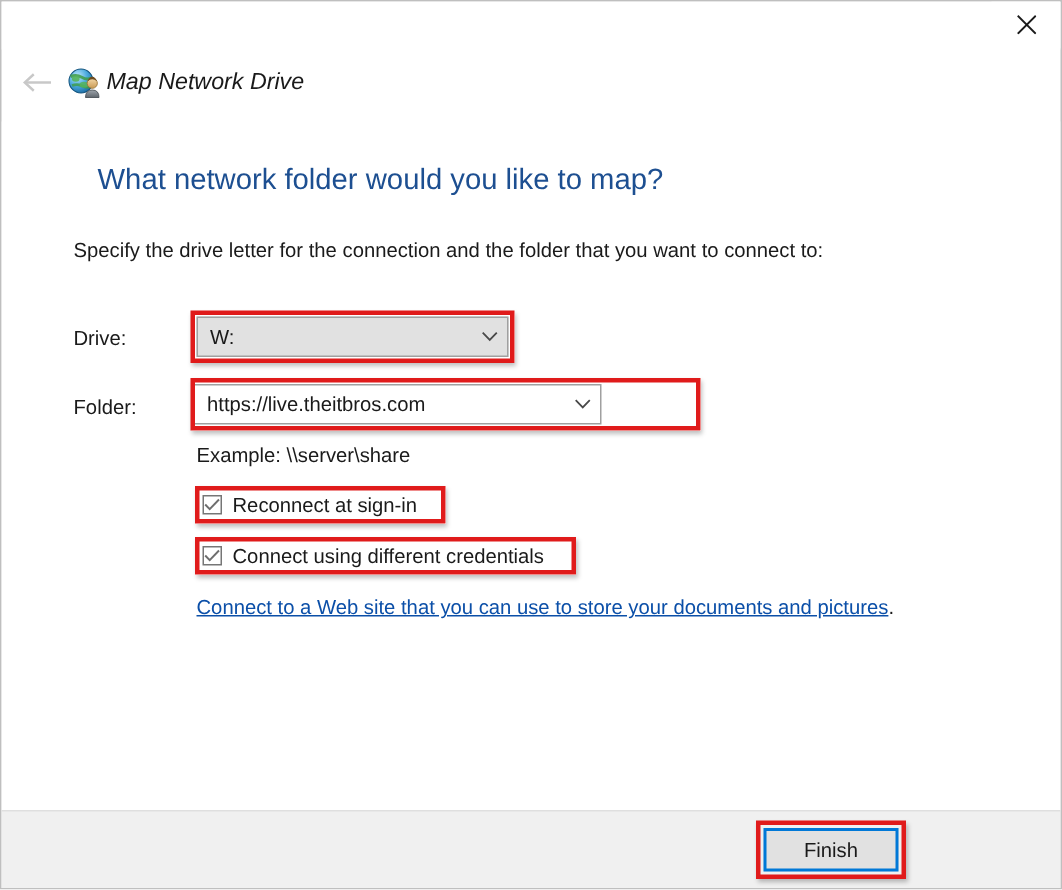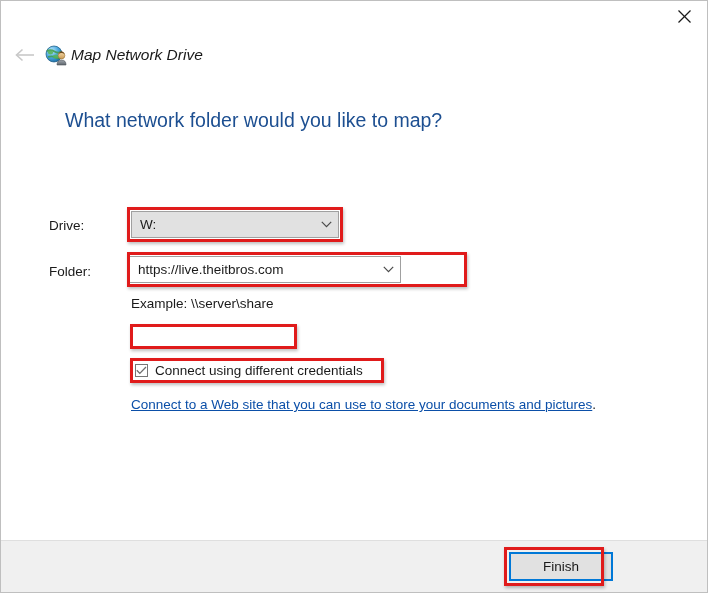--- a/index.html
+++ b/index.html
@@ -254,21 +254,21 @@
     width: 100%;
     height: 52px;
     background: #f0f0f0;
     border-top: 1px solid #dfdfdf;
     box-sizing: border-box;
   }
   #finish-btn {
     position: absolute;
     left: 508px;
     top: 11px;
-    width: 104px;
+    width: 90px;
     height: 29px;
     background: #e1e1e1;
     border: 2px solid #0078d7;
   }
   #finish-annot {
     left: 503px; top: 6px; width: 100px; height: 39px;
   }
   #cancel-btn {
     position: absolute;
     left: 614px;
@@ -330,20 +330,21 @@
         <path d="M13.4 10.2 q1-3 3.1-3 q2.1 0 3.1 3 q-1.3-1.3-3.1-1.3 q-1.8 0-3.1 1.3z" fill="#6d4b20"></path>
       </svg>
     </div>
 
     <div id="dialog-title">Map Network Drive</div>
   </div>
 
   <div id="content">
 
     <div id="heading">What network folder would you like to map?</div>
+    <div id="subheading">Specify the drive letter for the connection and the folder that you want to connect to:</div>
 
     <div class="field-label" id="drive-label">Drive:</div>
     <div class="combo" id="drive-combo">
       <div class="ctext">W:</div>
       <div class="carrow">
         <svg width="11" height="7" viewBox="0 0 11 7">
           <path d="M0.8 0.8 L5.5 5.6 L10.2 0.8" fill="none" stroke="#4a4a4a" stroke-width="1.2"></path>
         </svg>
       </div>
     </div>
@@ -356,20 +357,28 @@
         <svg width="11" height="7" viewBox="0 0 11 7">
           <path d="M0.8 0.8 L5.5 5.6 L10.2 0.8" fill="none" stroke="#4a4a4a" stroke-width="1.2"></path>
         </svg>
       </div>
     </div>
     <div class="annot" id="folder-annot"></div>
 
 
     <div id="example-text">Example: \\server\share</div>
 
+    <div class="cbrow" id="cb-reconnect">
+      <span class="cbbox">
+        <svg width="11" height="9" viewBox="0 0 11 9">
+          <path d="M0.8 4.3 L3.8 7.4 L10 1.0" fill="none" stroke="#6e6e6e" stroke-width="1.3"></path>
+        </svg>
+      </span>
+      <span class="cblabel">Reconnect at sign-in</span>
+    </div>
     <div class="annot" id="cb-reconnect-annot"></div>
 
     <div class="cbrow" id="cb-credentials">
       <span class="cbbox">
         <svg width="11" height="9" viewBox="0 0 11 9">
           <path d="M0.8 4.3 L3.8 7.4 L10 1.0" fill="none" stroke="#6e6e6e" stroke-width="1.3"></path>
         </svg>
       </span>
       <span class="cblabel">Connect using different credentials</span>
     </div>

